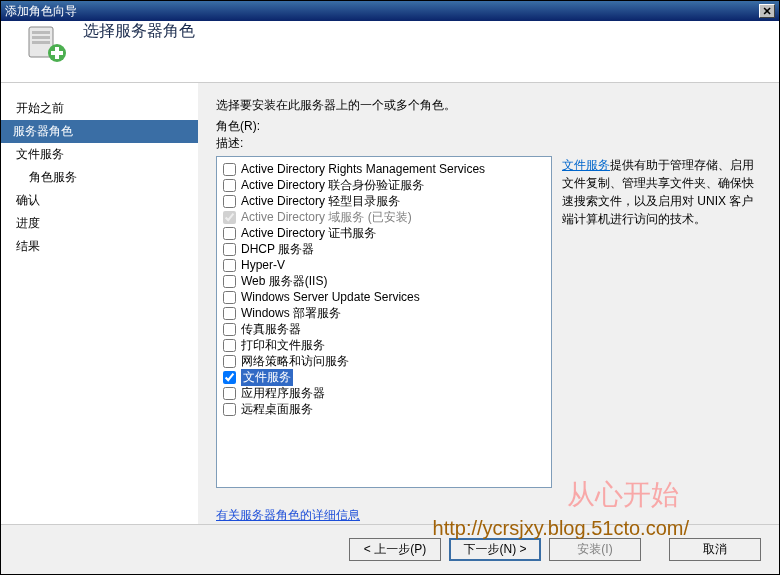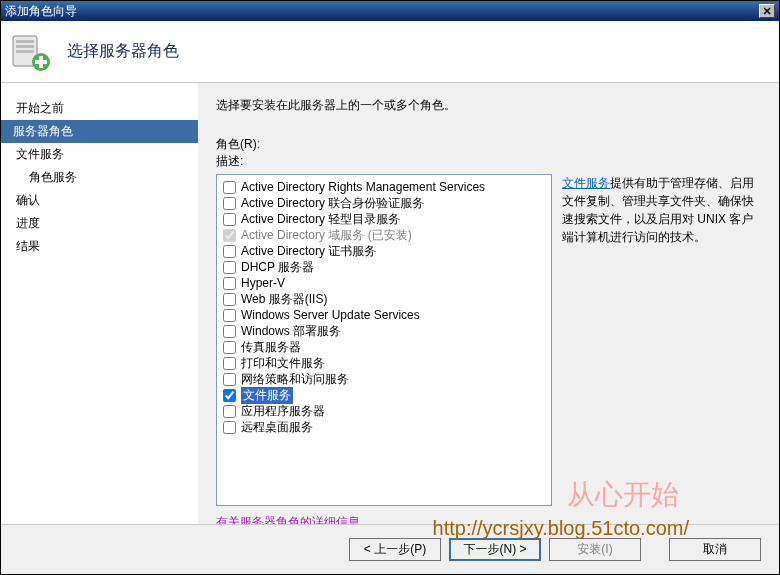--- a/index.html
+++ b/index.html
@@ -1,44 +1,44 @@
 <!DOCTYPE html>
 <html><head>
 <meta charset="utf-8">
 <style>
 * { box-sizing: border-box; margin: 0; padding: 0; }
 body { font-family: "Microsoft YaHei", SimSun, Tahoma, sans-serif; font-size: 12px; background: #fff; }
 .dialog { width: 780px; height: 575px; border: 1px solid #000; background: #f0f0f0; position: relative; }
 .titlebar { background: linear-gradient(#3a6ea5, #0a246a); color: #fff; height: 20px; line-height: 20px; padding: 0 4px; display: flex; justify-content: space-between; align-items: center; }
 .titlebar-text { font-size: 12px; }
 .close-btn { width: 16px; height: 14px; background: #c0c0c0; border: 1px solid #fff; border-right-color: #404040; border-bottom-color: #404040; display: flex; align-items: center; justify-content: center; font-family: Arial; font-size: 11px; font-weight: bold; cursor: pointer; color: #000; }
-.header-section { height: 62px; background: #fff; border-bottom: 1px solid #ccc; display: flex; align-items: center; padding-left: 8px; }
+.header-section { height: 62px; background: #fff; border-bottom: 1px solid #ccc; display: flex; align-items: flex-start; padding-left: 24px; }
 .header-icon { width: 44px; height: 44px; position: relative; margin-right: 14px; }
 .header-icon svg { width: 44px; height: 44px; }
 .header-title { font-size: 16px; color: #1a2b4d; font-weight: normal; }
 .body-section { position: absolute; top: 82px; bottom: 50px; left: 0; right: 0; display: flex; }
 .nav-col { width: 197px; background: #fff; padding-top: 14px; }
 .nav-item { padding: 3px 0 3px 15px; color: #000; cursor: pointer; font-size: 12px; }
 .nav-item.indent { padding-left: 28px; }
 .nav-item.active { background: #3a6ea5; color: #fff; padding-left: 12px; }
 .content-col { flex: 1; padding: 14px 15px 0 18px; display: flex; flex-direction: column; }
-.instruction { margin-bottom: 22px; font-size: 12px; }
+.instruction { margin-bottom: 4px; font-size: 12px; }
 .labels-row { display: flex; margin-bottom: 4px; flex-direction: column; }
 .labels-row .roles-lbl { width: 346px; font-size: 12px; }
 .labels-row .desc-lbl { font-size: 12px; }
 .panes-row { display: flex; flex: 1; gap: 10px; }
 .roles-list { width: 336px; height: 332px; border: 1px solid #7f9db9; background: #fff; padding: 4px 6px; overflow: auto; }
 .role-item { display: flex; align-items: center; height: 16px; margin-bottom: 0px; font-size: 12px; font-family: SimSun, sans-serif; }
 .role-item input[type="checkbox"] { margin-right: 5px; width: 13px; height: 13px; }
 .role-item.disabled { color: #808080; }
 .role-item.selected .role-label { background: #316ac5; color: #fff; padding: 0 2px; }
 .desc-pane { flex: 1; font-size: 12px; line-height: 1.5; }
 .desc-pane a { color: #0066cc; text-decoration: underline; }
 .more-link { margin-top: 8px; }
-.more-link a { color: #a21caf; text-decoration: underline; font-size: 12px; }
+.more-link a { color: #1d4ed8; text-decoration: underline; font-size: 12px; }
 .btn-row { position: absolute; bottom: 0; left: 0; right: 0; height: 50px; border-top: 1px solid #ccc; display: flex; justify-content: flex-end; align-items: center; padding-right: 18px; gap: 8px; background: #f0f0f0; }
 .dlg-btn { min-width: 92px; height: 23px; font-size: 12px; background: #f0f0f0; border: 1px solid #707070; cursor: pointer; font-family: inherit; padding: 0 10px; }
 .dlg-btn.default { border: 2px solid #3a6ea5; }
 .dlg-btn:disabled { color: #808080; }
 .dlg-btn.gap-before { margin-left: 20px; }
 .watermark { position: absolute; right: 100px; bottom: 60px; color: #f8a8a8; font-size: 28px; z-index: 5; pointer-events: none; }
 .watermark-url { position: absolute; right: 90px; bottom: 34px; color: #a16207; font-size: 20px; font-family: Arial; z-index: 5; pointer-events: none; }
 </style>
 </head>
 <body>

